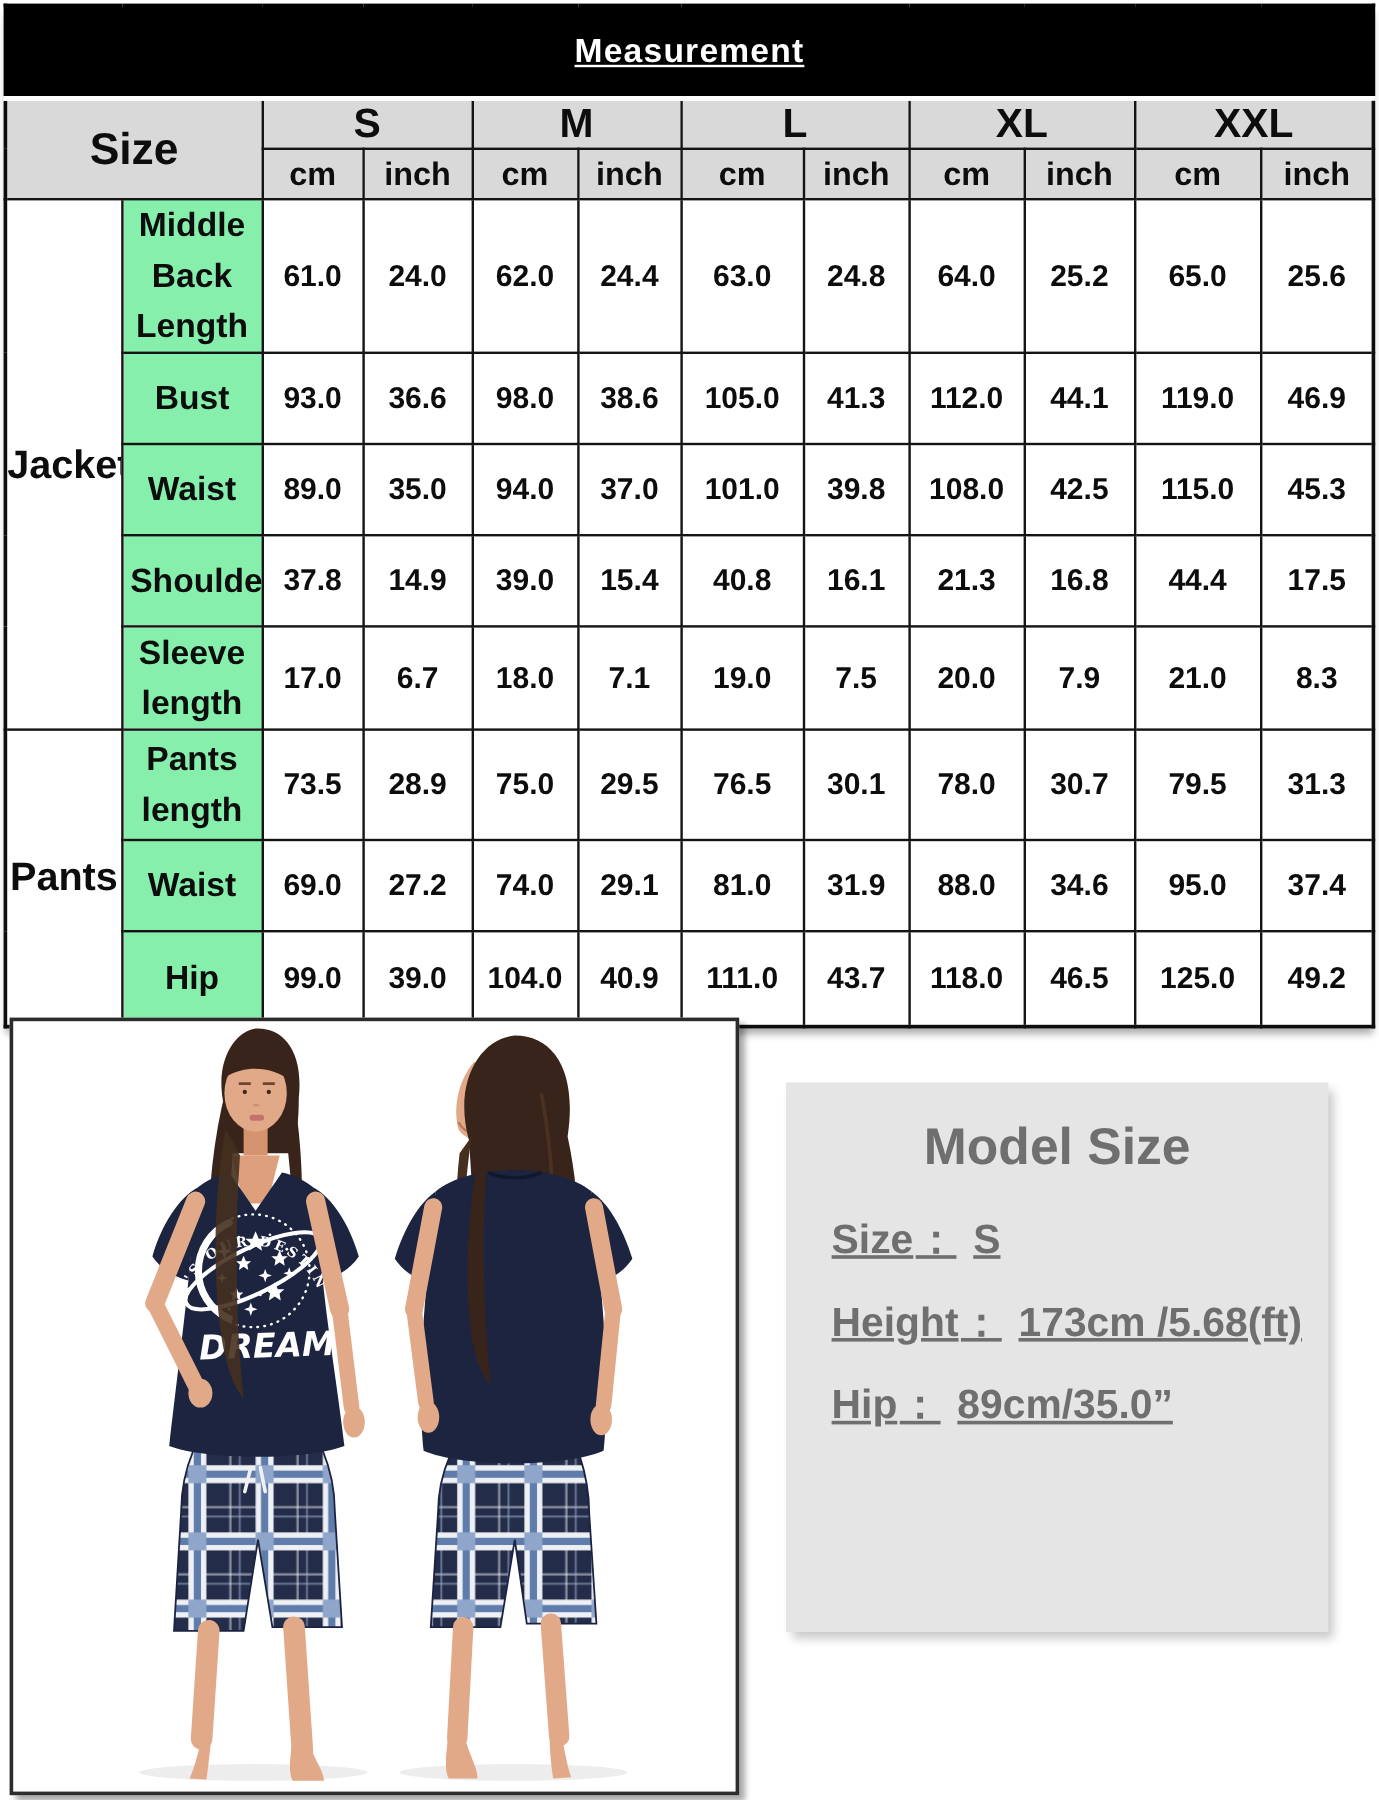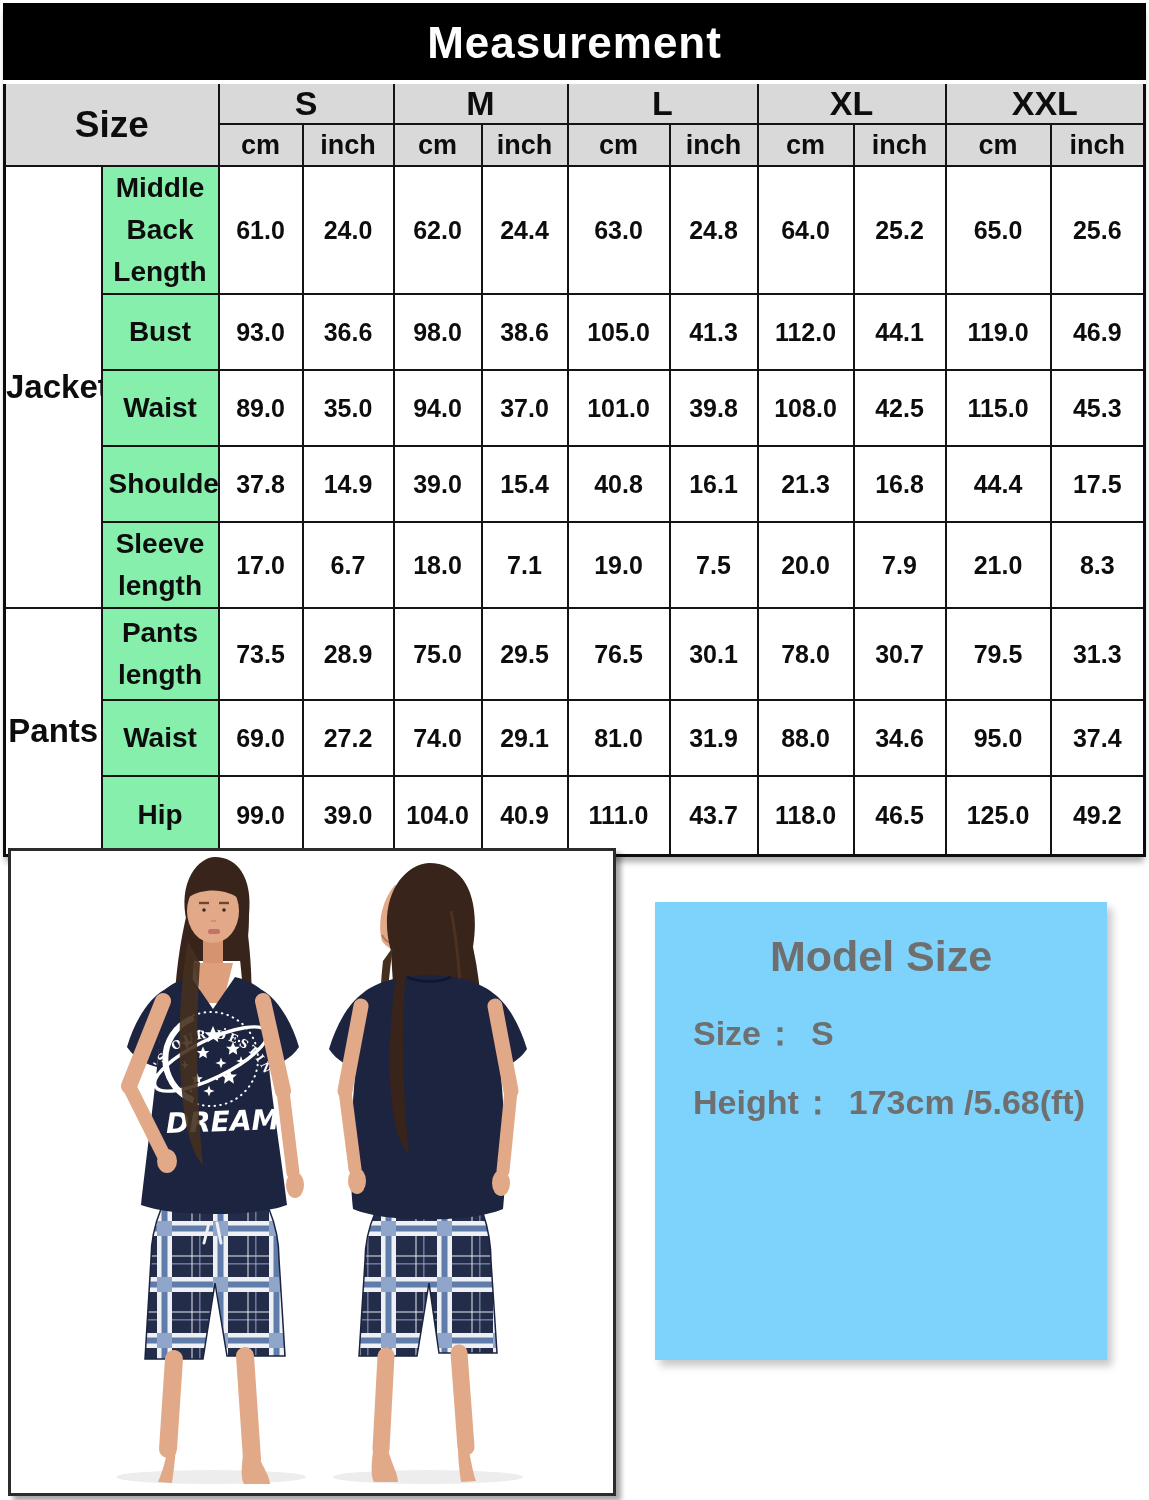--- a/index.html
+++ b/index.html
@@ -11,47 +11,48 @@
     position:absolute;left:3px;top:3px;width:1140px;
     border-collapse:collapse;table-layout:fixed;
     box-shadow:0 7px 6px -2px rgba(0,0,0,.32);
   }
   #measurement-table th,#measurement-table td{
     border:2px solid #141414;text-align:center;vertical-align:middle;
     color:#0d0d0d;padding:0;font-weight:bold;overflow:hidden;
   }
   #measurement-table{border:3px solid #0d0d0d;}
   .banner-cell{
-    background:#000;color:#fff !important;font-size:44px;height:74px;
+    background:#000;color:#fff !important;font-size:28px;height:74px;
     border:3px solid #000 !important;border-bottom:4px solid #fff !important;
     letter-spacing:1px;
+    text-decoration:underline;
   }
   .corner-cell{background:#d9d9d9;font-size:37px;}
   .size-head{background:#d9d9d9;font-size:34px;height:36px;}
   .unit-head{background:#d9d9d9;font-size:27px;height:40px;}
   .group-h{font-size:33px;background:#fff;}
   .row-h{font-size:28px;line-height:1.5;padding:0 6px !important;background:#86efac;}
   #measurement-table td{font-size:25px;background:#fff;}
 
   
   .photo-frame{
     position:absolute;left:8px;top:848px;width:602px;height:642px;
     background:#fff;border:3px solid #2c2c2c;
     box-shadow:5px 5px 5px rgba(0,0,0,.35);
   }
   .photo-frame svg{display:block;}
 
   
   .model-size-panel{
     position:absolute;left:655px;top:902px;width:452px;height:458px;
-    background:#7dd3fc;box-shadow:5px 6px 8px rgba(0,0,0,.22);
+    background:#e5e5e5;box-shadow:5px 6px 8px rgba(0,0,0,.22);
     color:#6f6f6f;box-sizing:border-box;
   }
   .ms-title{margin-top:30px;text-align:center;font-size:43px;font-weight:bold;line-height:48px;}
-  .ms-items{margin:34px 0 0 38px;display:flex;flex-direction:column;gap:31px;}
+  .ms-items{margin:34px 0 0 38px;display:flex;flex-direction:column;gap:31px;text-decoration:underline;}
   .ms-item{font-size:34px;font-weight:bold;line-height:38px;white-space:nowrap;}
   .ms-sep{margin:0 14px 0 2px;}
 </style>
 </head>
 <body>
 
 <table id="measurement-table">
   <colgroup>
     <col style="width:97px">
       <col style="width:117px">
@@ -328,14 +329,15 @@
       <path d="M388,110 C378,160 376,220 382,262 C386,286 392,298 398,302 C392,250 390,170 395,120 Z" fill="#38241a"></path>
     </g>
   </svg>
 </div>
 
 <div class="model-size-panel">
   <div class="ms-title">Model Size</div>
   <div class="ms-items" id="model-size-items">
       <div class="ms-item"><span>Size</span><span class="ms-sep">：</span><span>S</span></div>
       <div class="ms-item"><span>Height</span><span class="ms-sep">：</span><span>173cm /5.68(ft)</span></div>
+      <div class="ms-item"><span>Hip</span><span class="ms-sep">：</span><span>89cm/35.0”</span></div>
     </div>
 </div>
 
 </body></html>

